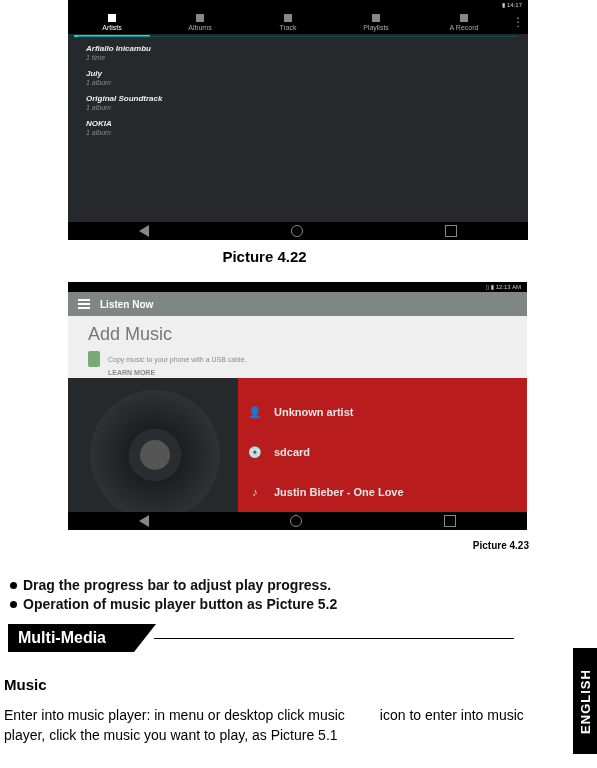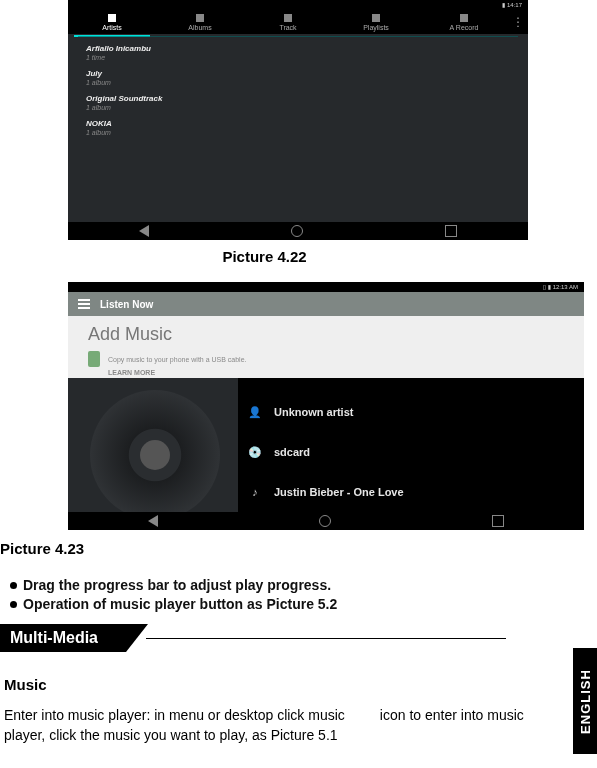--- a/index.html
+++ b/index.html
@@ -46,22 +46,22 @@
   .shot1 .navbar .nbtn.tri {
     width:0; height:0; border:none;
     border-top:6px solid transparent; border-bottom:6px solid transparent;
     border-right:10px solid #888;
   }
 
   .caption1 { position:absolute; left:0; right:68px; top:248px; text-align:center; font-weight:bold; font-size:15px; }
 
   
   .shot2 {
-    position:absolute; left:68px; top:282px; width:516px; height:248px;
-    background:#000000; color:#eee; font-size:8px;
+    position:absolute; left:68px; top:282px; width:459px; height:248px;
+    background:#b91c1c; color:#eee; font-size:8px;
   }
   .shot2 .statusbar {
     position:absolute; top:0; left:0; right:0; height:10px;
     background:#000; color:#ccc; font-size:6px; text-align:right; padding-right:6px; line-height:10px;
   }
   .shot2 .hdr {
     position:absolute; top:10px; left:0; right:0; height:24px;
     background:#7f8784; color:#fff; display:flex; align-items:center; gap:10px; padding-left:10px;
     font-size:10px; font-weight:bold;
   }
@@ -99,29 +99,29 @@
     display:flex; justify-content:space-around; align-items:center;
   }
   .shot2 .navbar2 .nbtn { width:12px; height:12px; border:1px solid #888; }
   .shot2 .navbar2 .nbtn.circle { border-radius:50%; }
   .shot2 .navbar2 .nbtn.tri {
     width:0; height:0; border:none;
     border-top:6px solid transparent; border-bottom:6px solid transparent;
     border-right:10px solid #888;
   }
 
-  .caption2 { position:absolute; left:0; right:68px; top:540px; text-align:left; font-weight:bold; font-size:15px; }
+  .caption2 { position:absolute; left:0; right:68px; top:540px; text-align:right; font-weight:bold; font-size:10px; }
 
   
   .bullets { position:absolute; left:10px; top:576px; font-size:14px; color:#111; line-height:1.35;font-weight:bold; }
   .bullets .row { display:flex; align-items:flex-start; gap:6px; }
   .bullets .dot { width:7px; height:7px; background:#000; border-radius:50%; margin-top:6px; flex:0 0 auto; }
 
   .sectionHdr {
-    position:absolute; left:0; top:624px; height:28px; display:flex; align-items:center;justify-content:space-between;
+    position:absolute; left:8px; top:624px; height:28px; display:flex; align-items:center;justify-content:space-between;
   }
   .sectionHdr .bar {
     background:#000; color:#fff; font-weight:bold; font-size:16px; height:28px;
     display:flex; align-items:center; padding:0 50px 0 10px;
     clip-path: polygon(0 0, 100% 0, calc(100% - 22px) 100%, 0 100%);
   }
   .sectionHdr .line { height:1px; background:#000; flex:0 0 360px; margin-left:-2px; }
 
   .subhead { position:absolute; left:4px; top:676px; font-size:15px; font-weight:bold; }
   .para    { position:absolute; left:4px; right:30px; top:706px; font-size:14px; line-height:1.4; }

